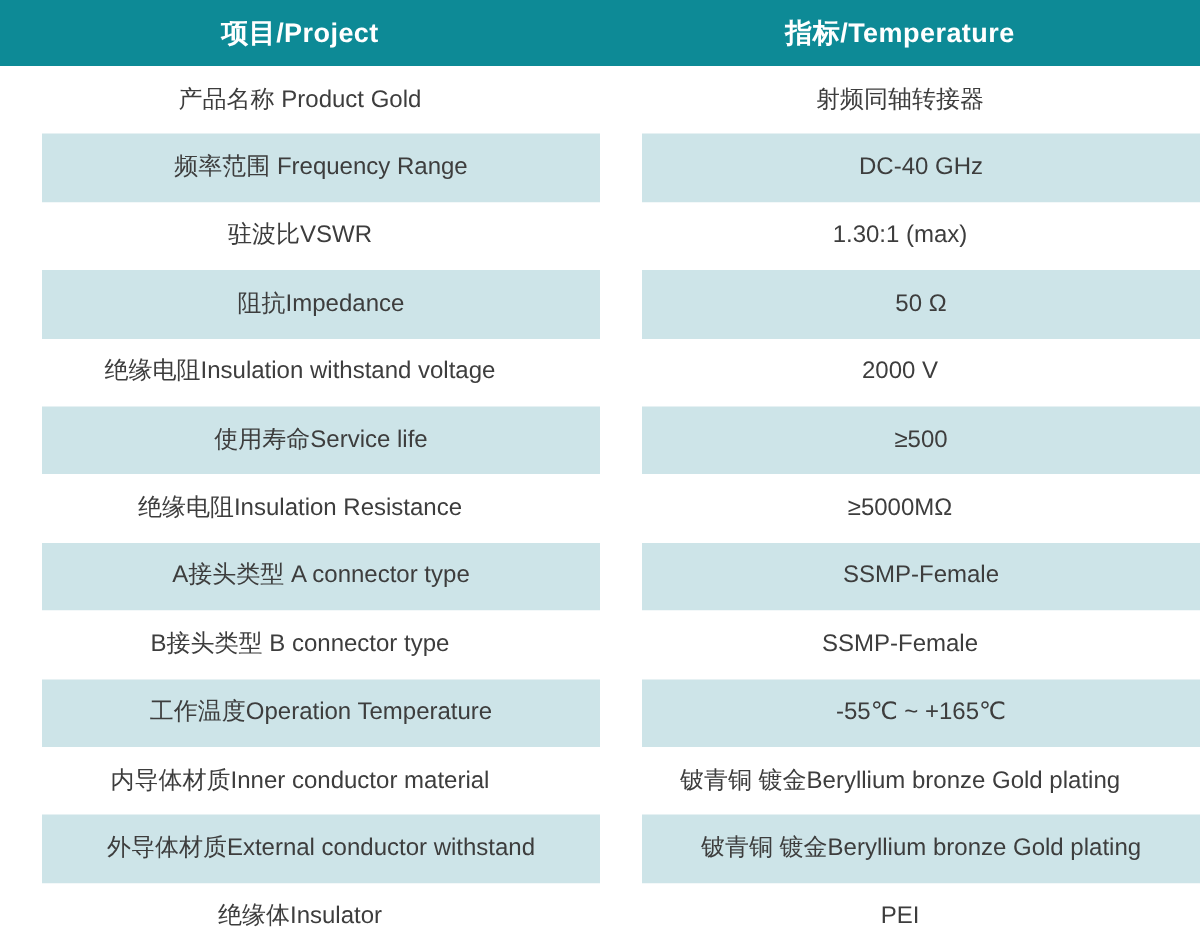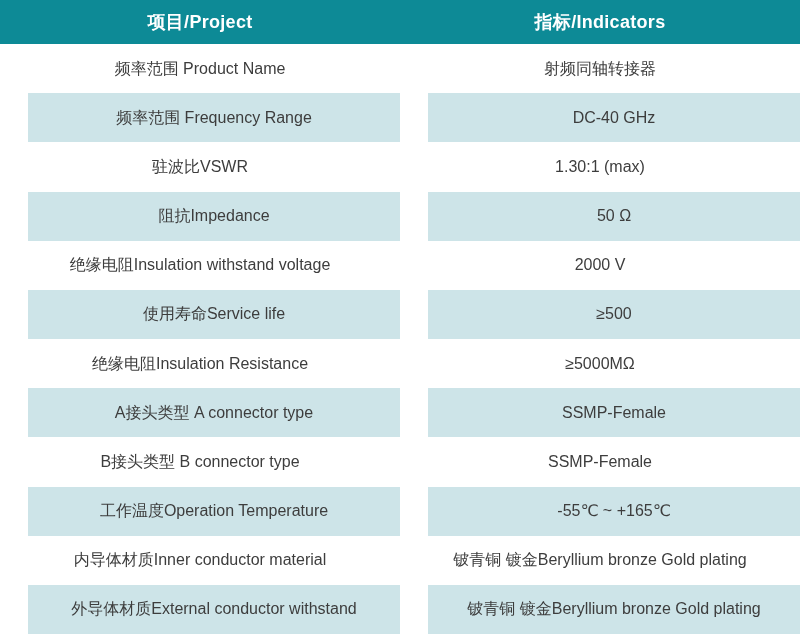--- a/index.html
+++ b/index.html
@@ -48,25 +48,25 @@
     font-size: 18px;
     letter-spacing: 0.3px;
   }
 </style>
 </head>
 <body>
 
 <div class="spec-table">
   <div class="row header-row">
     <div class="cell">项目/Project</div>
-    <div class="cell">指标/Indicators</div>
+    <div class="cell">指标/Temperature</div>
   </div>
 
 <div class="row">
-      <div class="cell">频率范围 Product Name</div>
+      <div class="cell">产品名称 Product Gold</div>
       <div class="cell">射频同轴转接器</div>
     </div>
     <div class="row tint">
       <div class="cell">频率范围 Frequency Range</div>
       <div class="cell">DC-40 GHz</div>
     </div>
     <div class="row">
       <div class="cell">驻波比VSWR</div>
       <div class="cell">1.30:1 (max)</div>
     </div>
@@ -99,13 +99,17 @@
       <div class="cell">-55℃ ~ +165℃</div>
     </div>
     <div class="row">
       <div class="cell">内导体材质Inner conductor material</div>
       <div class="cell">铍青铜 镀金Beryllium bronze Gold plating</div>
     </div>
     <div class="row tint">
       <div class="cell">外导体材质External conductor withstand</div>
       <div class="cell">铍青铜 镀金Beryllium bronze Gold plating</div>
     </div>
+    <div class="row">
+      <div class="cell">绝缘体Insulator</div>
+      <div class="cell">PEI</div>
+    </div>
   </div>
 
 </body></html>

